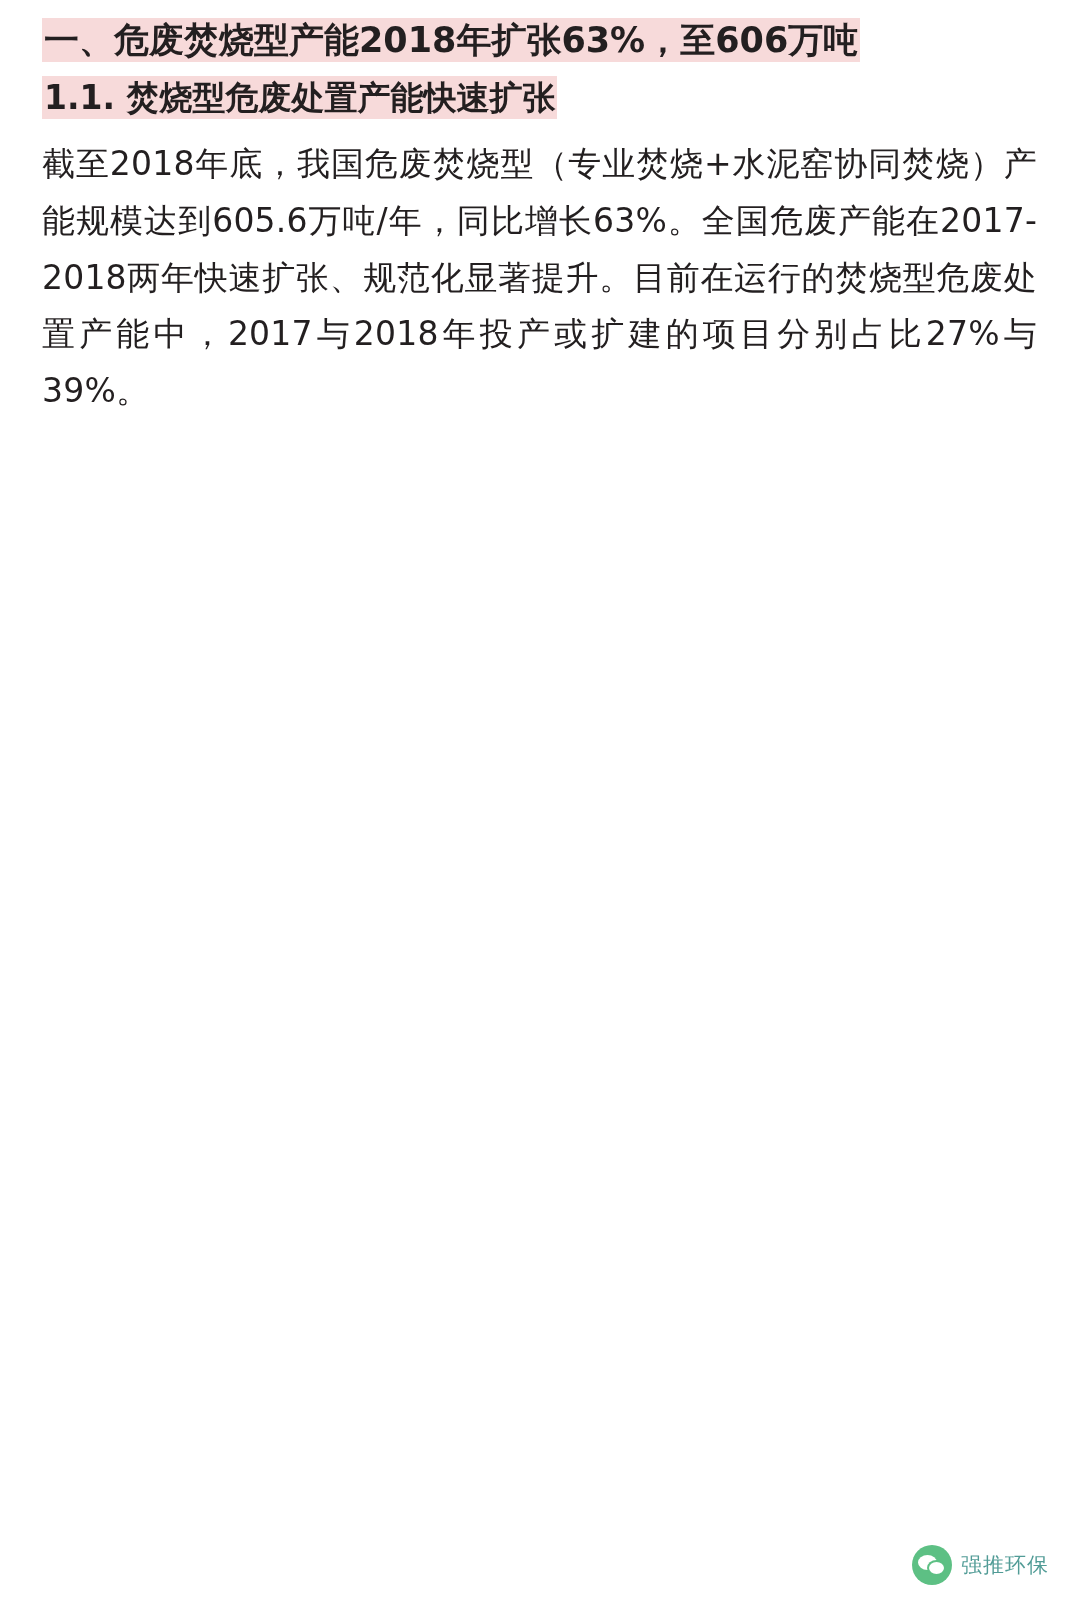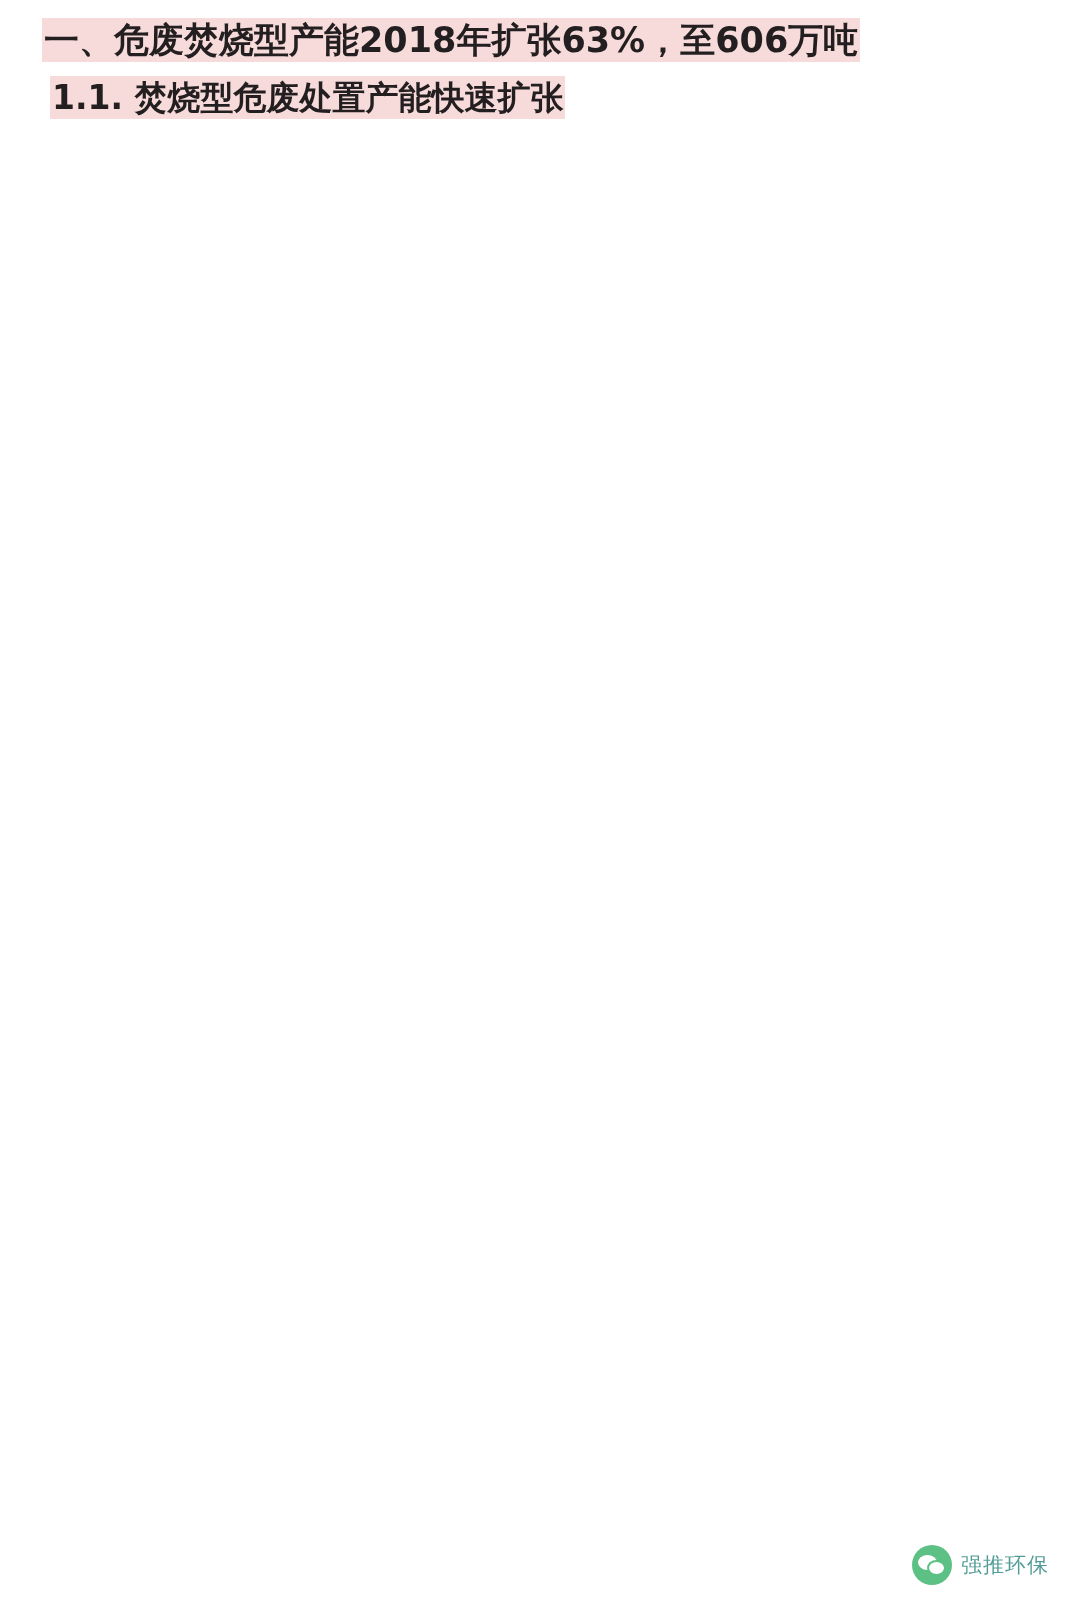--- a/index.html
+++ b/index.html
@@ -28,21 +28,21 @@
     display: inline;
     font-size: 35px;
     font-weight: bold;
     line-height: 1.5;
     color: #231f20;
     background: #f7dada;
     padding: 2px 2px;
     letter-spacing: 0px;
   }
   .h2-wrap {
-    margin: 6px 0 14px 8px;
+    margin: 6px 0 14px 0;
   }
   .h2 {
     display: inline;
     font-size: 33px;
     font-weight: bold;
     line-height: 1.5;
     color: #231f20;
     background: #f7dada;
     padding: 2px 2px;
   }
@@ -109,19 +109,20 @@
 <div class="page">
 
   <div class="h1-wrap">
     <h1 class="h1">一、危废焚烧型产能2018年扩张63%，至606万吨</h1>
   </div>
 
   <div class="h2-wrap">
     <h2 class="h2">1.1. 焚烧型危废处置产能快速扩张</h2>
   </div>
 
+  <p class="body">截至2018年底，我国危废焚烧型（专业焚烧+水泥窑协同焚烧）产能规模达到605.6万吨/年，同比增长63%。全国危废产能在2017-2018两年快速扩张、规范化显著提升。目前在运行的焚烧型危废处置产能中，2017与2018年投产或扩建的项目分别占比27%与39%。</p>
 
   <div class="watermark">
     <div class="wm-badge"></div>
     <div class="wm-text">强推环保</div>
   </div>
 
 </div>
 
 </body></html>

